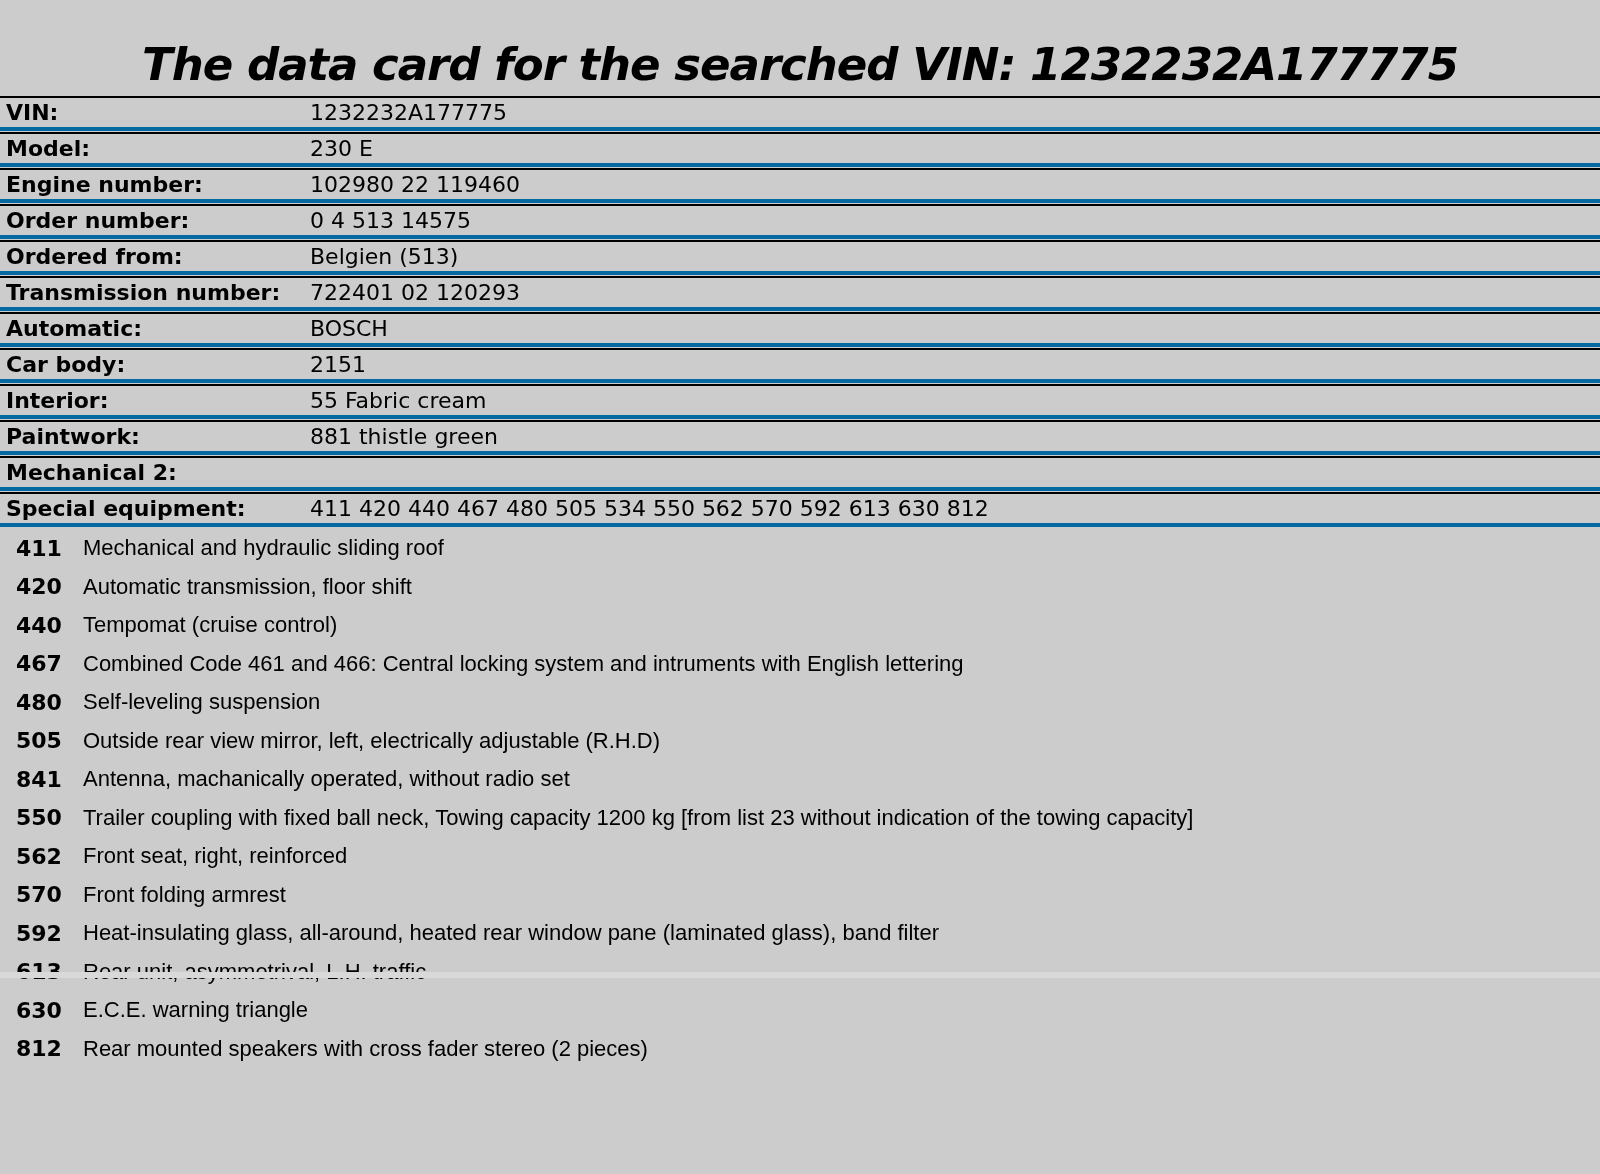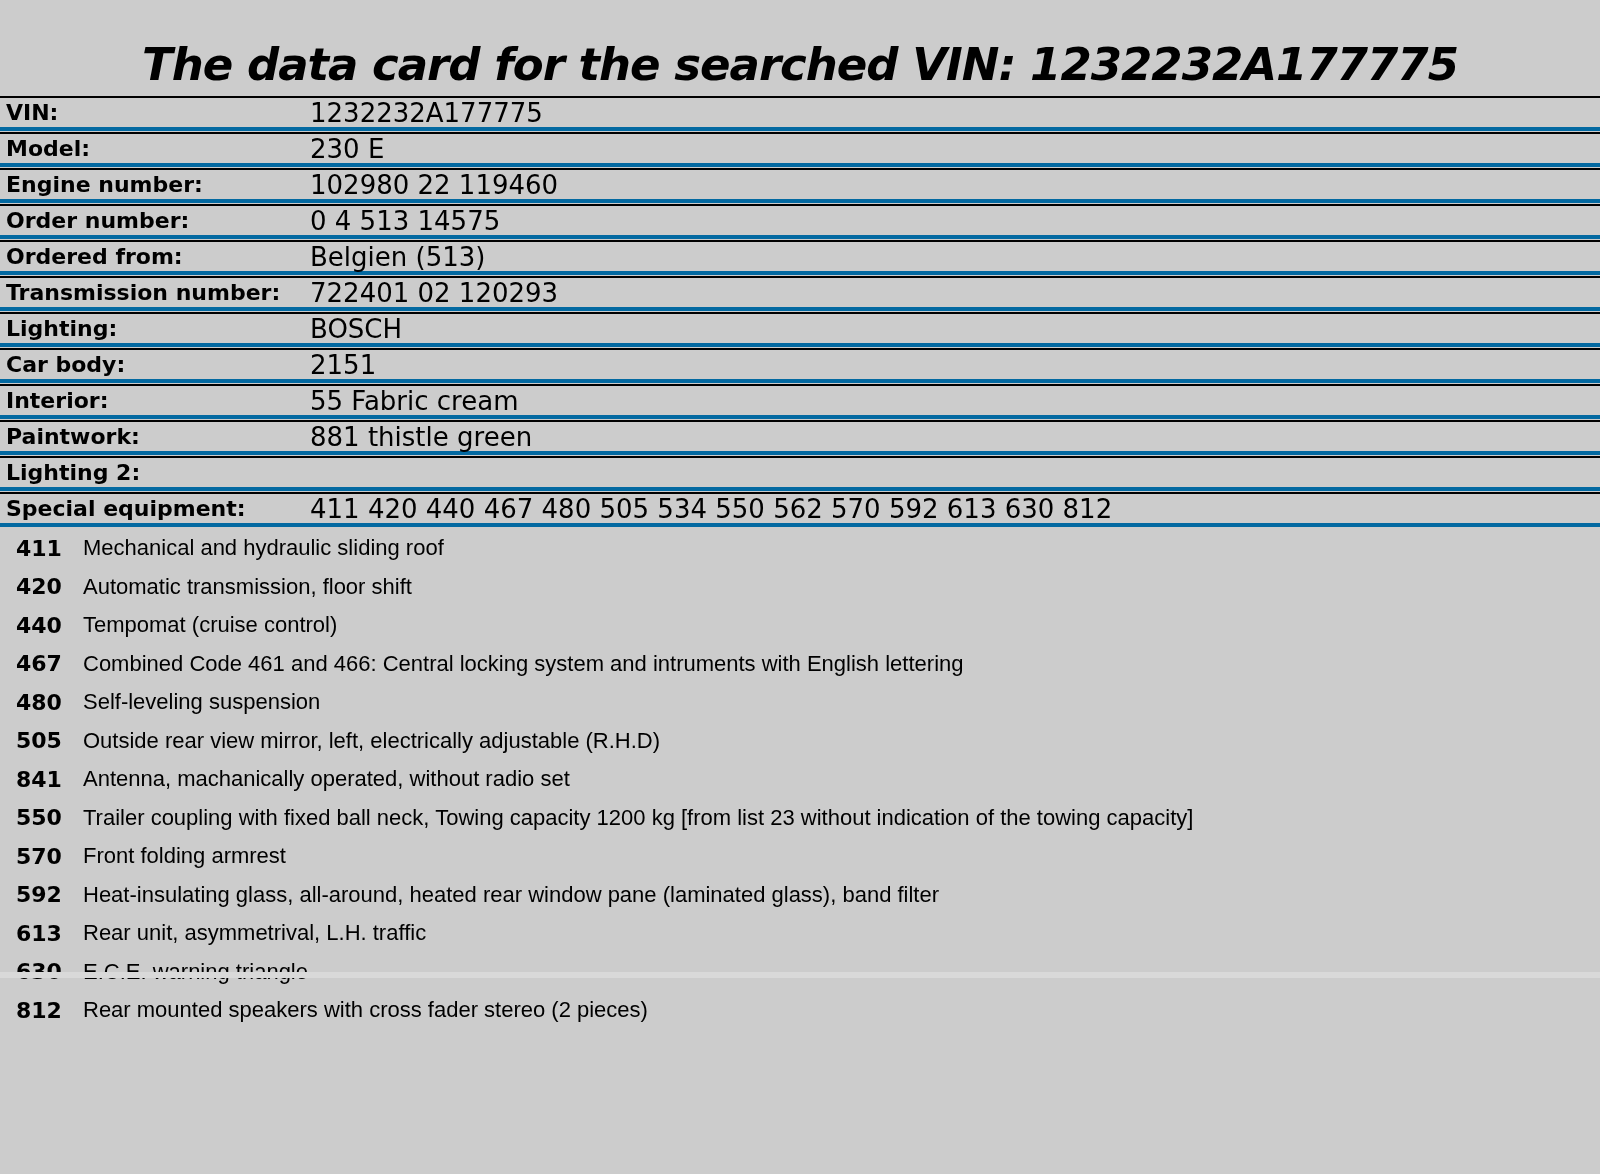--- a/index.html
+++ b/index.html
@@ -45,21 +45,21 @@
   .dc-label {
     flex: 0 0 310px;
     padding-left: 6px;
     font-family: "DejaVu Sans", sans-serif;
     font-weight: bold;
     font-size: 22px;
     white-space: nowrap;
   }
   .dc-value {
     font-family: "DejaVu Sans", sans-serif;
-    font-size: 26px;
+    font-size: 22px;
     white-space: nowrap;
   }
   .codes-list {
     margin-top: 2px;
   }
   .code-row {
     display: flex;
     align-items: center;
     height: 38.5px;
     font-size: 22px;
@@ -110,37 +110,37 @@
     </div>
     <div class="dc-row">
       <div class="dc-label">Ordered from:</div>
       <div class="dc-value">Belgien (513)</div>
     </div>
     <div class="dc-row">
       <div class="dc-label">Transmission number:</div>
       <div class="dc-value">722401 02 120293</div>
     </div>
     <div class="dc-row">
-      <div class="dc-label">Lighting:</div>
+      <div class="dc-label">Automatic:</div>
       <div class="dc-value">BOSCH</div>
     </div>
     <div class="dc-row">
       <div class="dc-label">Car body:</div>
       <div class="dc-value">2151</div>
     </div>
     <div class="dc-row">
       <div class="dc-label">Interior:</div>
       <div class="dc-value">55 Fabric cream</div>
     </div>
     <div class="dc-row">
       <div class="dc-label">Paintwork:</div>
       <div class="dc-value">881 thistle green</div>
     </div>
     <div class="dc-row">
-      <div class="dc-label">Lighting 2:</div>
+      <div class="dc-label">Mechanical 2:</div>
       <div class="dc-value"></div>
     </div>
     <div class="dc-row">
       <div class="dc-label">Special equipment:</div>
       <div class="dc-value">411 420 440 467 480 505 534 550 562 570 592 613 630 812</div>
     </div>
   </div>
 
   <div class="codes-list">
     <div class="code-row">
@@ -169,20 +169,24 @@
     </div>
     <div class="code-row">
       <div class="code-num">841</div>
       <div class="code-desc">Antenna, machanically operated, without radio set</div>
     </div>
     <div class="code-row">
       <div class="code-num">550</div>
       <div class="code-desc">Trailer coupling with fixed ball neck, Towing capacity 1200 kg [from list 23 without indication of the towing capacity]</div>
     </div>
     <div class="code-row">
+      <div class="code-num">562</div>
+      <div class="code-desc">Front seat, right, reinforced</div>
+    </div>
+    <div class="code-row">
       <div class="code-num">570</div>
       <div class="code-desc">Front folding armrest</div>
     </div>
     <div class="code-row">
       <div class="code-num">592</div>
       <div class="code-desc">Heat-insulating glass, all-around, heated rear window pane (laminated glass), band filter</div>
     </div>
     <div class="code-row">
       <div class="code-num">613</div>
       <div class="code-desc">Rear unit, asymmetrival, L.H. traffic</div>

